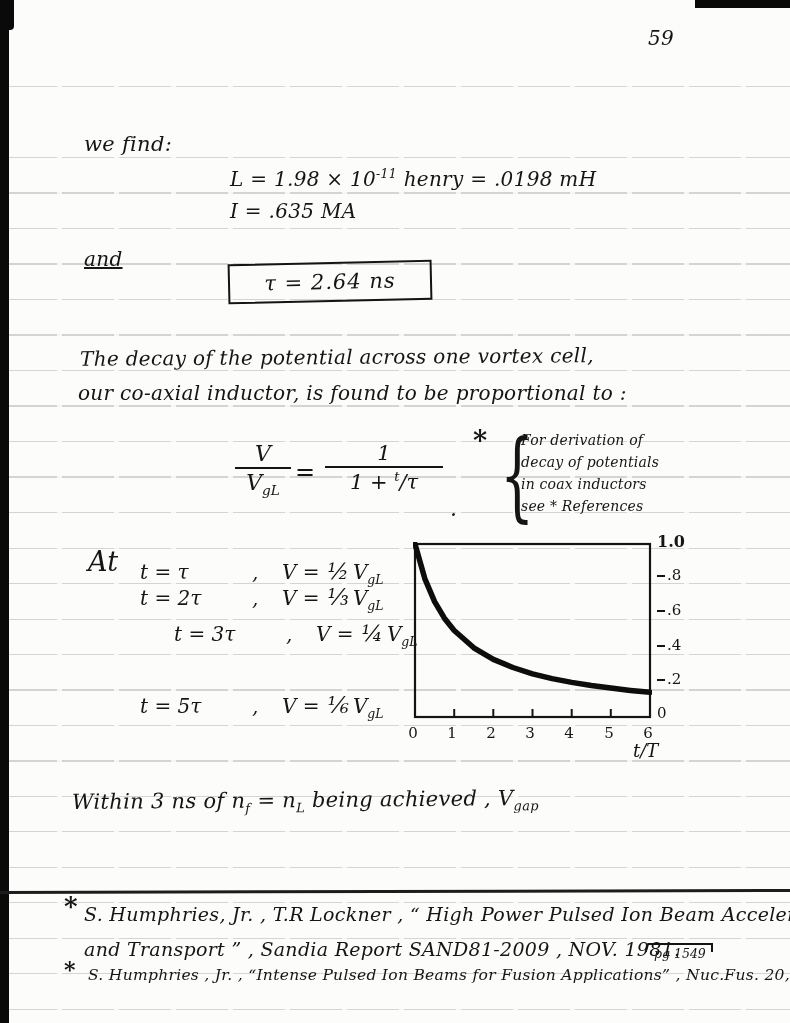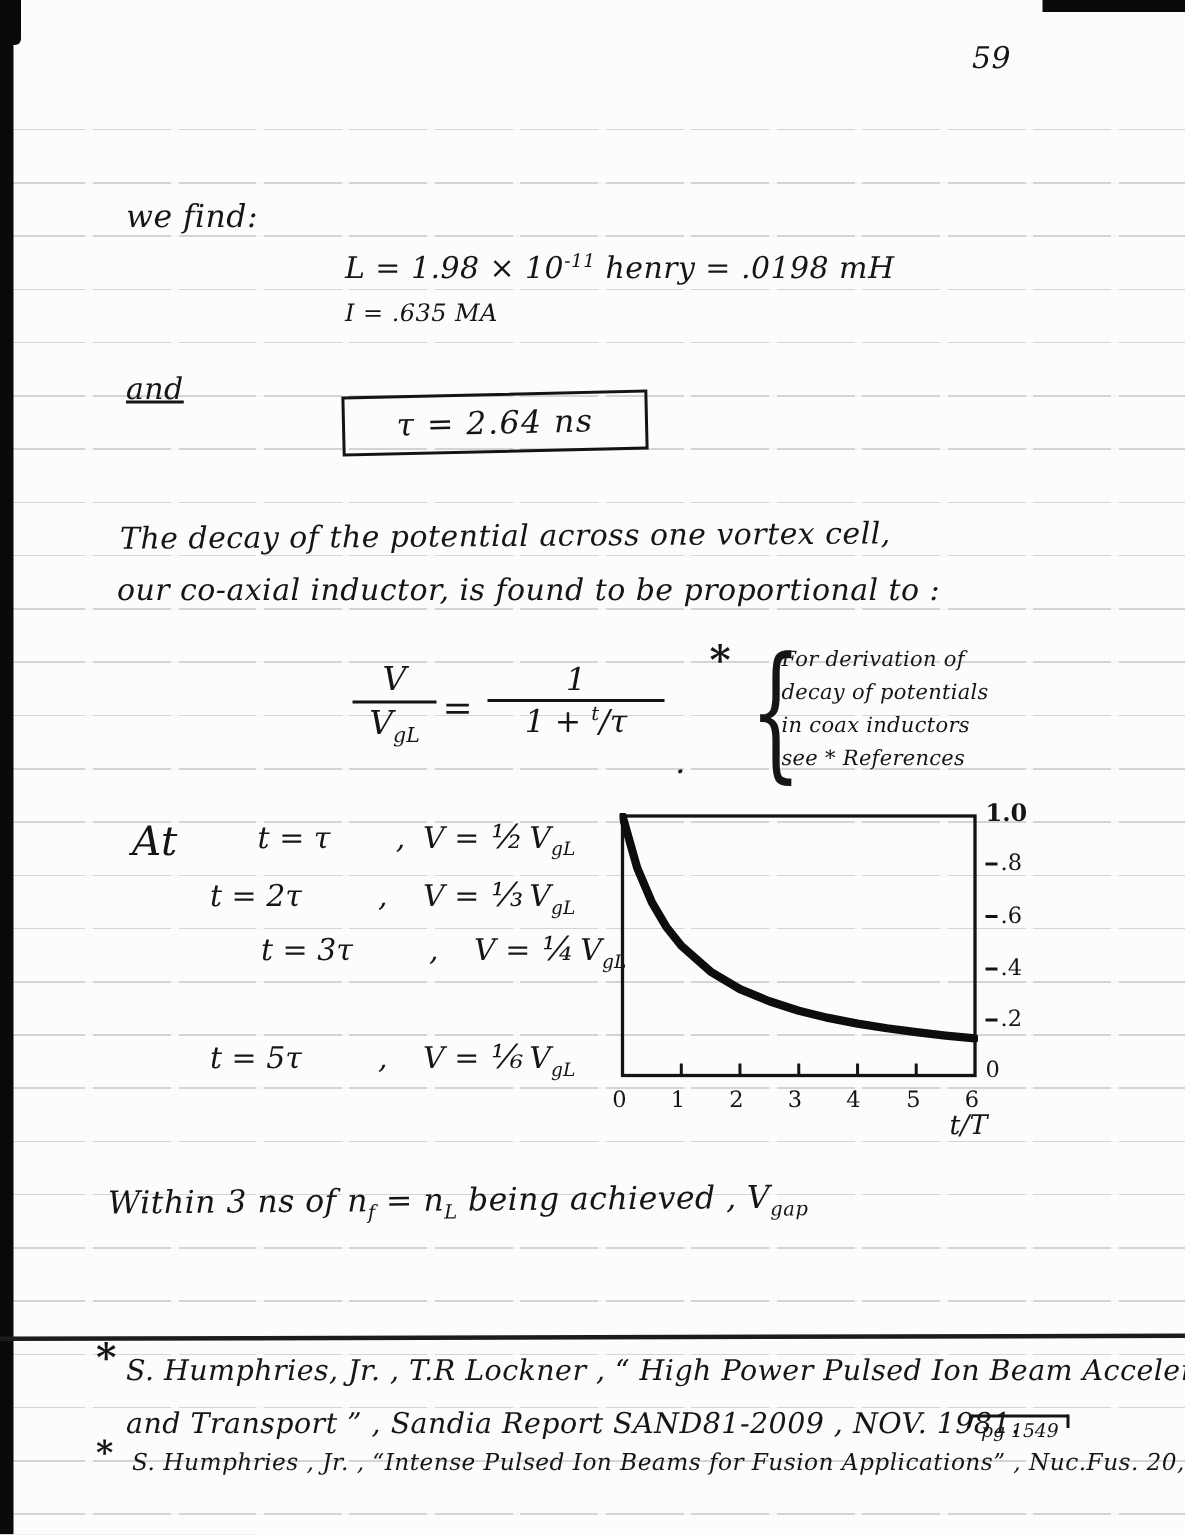--- a/index.html
+++ b/index.html
@@ -19,21 +19,21 @@
   
   .scan-strip-left{position:absolute; left:0; top:0; width:9px; height:1023px; background:#0a0a0a;}
   .scan-blob-topleft{position:absolute; left:0; top:0; width:14px; height:30px; background:#0a0a0a; border-radius:0 0 4px 0;}
   .scan-bar-topright{position:absolute; left:695px; top:0; width:95px; height:8px; background:#0a0a0a;}
 
   .hw{position:absolute; font-style:italic; letter-spacing:0.3px; white-space:nowrap;}
 
   #page-number{left:648px; top:26px; font-size:20px;}
   #we-find{left:84px; top:132px; font-size:21px;}
   #eq-L{left:230px; top:166px; font-size:20px;}
-  #eq-I{left:230px; top:199px; font-size:16px;text-align:center;}
+  #eq-I{left:230px; top:199px; font-size:20px;text-align:center;}
   #and-word{left:84px; top:247px; font-size:20px;text-decoration:underline;}
   #tau-box{
     position:absolute; left:228px; top:262px; width:200px; height:36px;
     border:2.5px solid #141414; transform:rotate(-1.3deg);
     display:flex; align-items:center; justify-content:center;
     font-style:italic; font-size:21px; letter-spacing:1px;
   }
   #para1-l1{left:80px; top:345px; font-size:20px; transform:rotate(-0.4deg);}
   #para1-l2{left:78px; top:381px; font-size:20px;}
 
@@ -125,21 +125,21 @@
   <span class="hw" id="eq-star">*</span>
 
   <span class="hw" id="margin-brace">{</span>
   <span class="hw mnote" style="top:432px;text-align:center;">For derivation of</span>
   <span class="hw mnote" style="top:454px;">decay of potentials</span>
   <span class="hw mnote" style="top:476px;">in coax inductors</span>
   <span class="hw mnote" style="top:498px;">see * References</span>
 
   <span class="hw" id="at-word">At</span>
 
-  <div class="vrow" style="top:546px;text-align:center;">
+  <div class="vrow" style="top:559px;">
     <span class="tcol">t = τ</span><span class="comma">,</span><span class="veq">V =</span><span class="fr">½</span><span>V</span><sub>gL</sub>
   </div>
   <div class="vrow" style="top:585px;">
     <span class="tcol">t = 2τ</span><span class="comma">,</span><span class="veq">V =</span><span class="fr">⅓</span><span>V</span><sub>gL</sub>
   </div>
   <div class="vrow" style="top:621px;margin-left:34px;">
     <span class="tcol">t = 3τ</span><span class="comma">,</span><span class="veq">V =</span><span class="fr">¼</span><span>V</span><sub>gL</sub>
   </div>
   <div class="vrow" style="top:693px;">
     <span class="tcol">t = 5τ</span><span class="comma">,</span><span class="veq">V =</span><span class="fr">⅙</span><span>V</span><sub>gL</sub>

